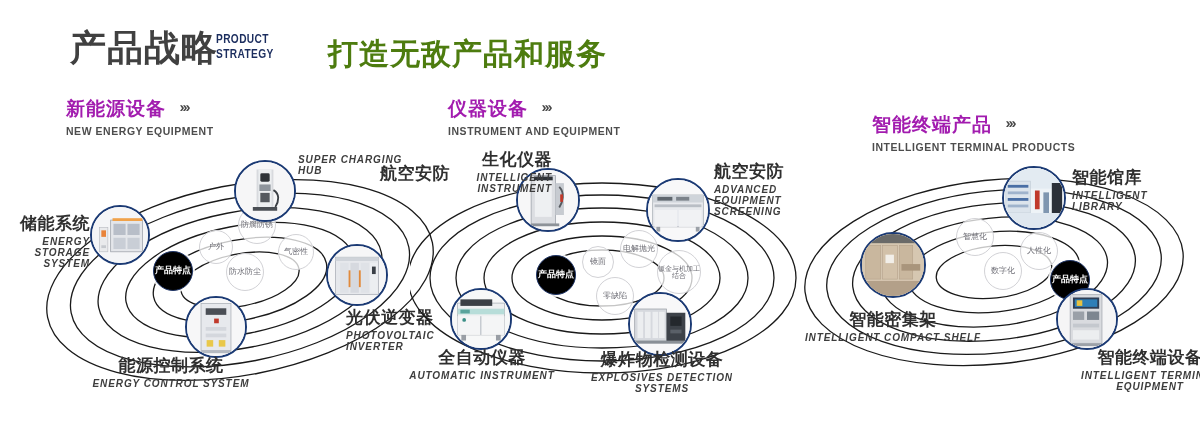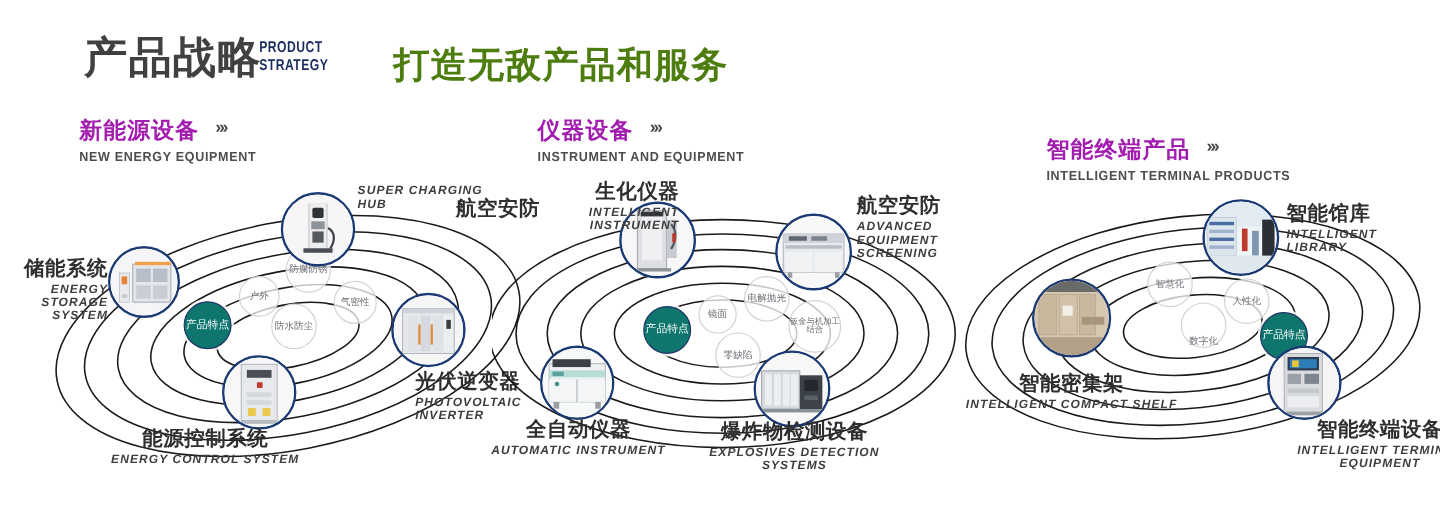--- a/index.html
+++ b/index.html
@@ -34,21 +34,21 @@
   
   .node{position:absolute;border-radius:50%;border:2px solid #1b3a74;
         overflow:hidden;background:#fff;box-sizing:border-box;}
   .node .ph{width:100%;height:100%;display:block;}
 
   
   .bub{position:absolute;border-radius:50%;border:1px solid #d2d2d6;
        background:rgba(255,255,255,.75);color:#6e6e76;
        display:flex;align-items:center;justify-content:center;text-align:center;
        box-sizing:border-box;line-height:1.05;}
-  .bub.core{background:#0f766e;border:1px solid #1f3567;color:#fff;font-weight:normal;
+  .bub.core{background:#000000;border:1px solid #1f3567;color:#fff;font-weight:bold;
        box-shadow:0 0 0 2px rgba(255,255,255,.85);}
 
   
   .lab{position:absolute;}
   .lab .cn{font-size:17px;font-weight:bold;color:#2f2f2f;letter-spacing:.5px;
            white-space:nowrap;line-height:20px;}
   .lab .en{font-size:10px;color:#3d3d3d;letter-spacing:.9px;font-weight:700;
            line-height:11px;margin-top:2px;font-style:italic;}
   .lab.r{text-align:right;}
   .lab.c{text-align:center;}
@@ -217,21 +217,21 @@
       <rect width="64" height="64" fill="#f7f7f8"></rect>
       <rect x="14" y="6" width="26" height="52" fill="#dcdee2" stroke="#9aa0a8" stroke-width=".8"></rect>
       <rect x="18" y="10" width="18" height="40" fill="#eef0f2"></rect>
       <rect x="17" y="7" width="20" height="4" fill="#2e3238"></rect>
       <rect x="40" y="14" width="9" height="34" fill="#c7cbd1"></rect>
       <path d="M44 18c6 6 4 16 0 22" stroke="#55595f" stroke-width="2" fill="none"></path>
       <rect x="45" y="26" width="3" height="8" fill="#c0392b"></rect>
       <rect x="14" y="57" width="30" height="3" fill="#8d9298"></rect>
     </svg>
   </div>
-  <div class="lab r" style="left:44px;top:0px;width:112px;">
+  <div class="lab r" style="left:30px;top:0px;width:112px;">
     <div class="cn">生化仪器</div>
     <div class="en">INTELLIGENT INSTRUMENT</div>
   </div>
 
   <div class="lab r" style="left:-48px;top:14px;width:88px;">
     <div class="cn">航空安防</div>
     <div class="en"></div>
   </div>
 
   <div class="node" style="left:236px;top:28px;width:64px;height:64px;">
@@ -304,21 +304,21 @@
       <ellipse cx="196" cy="122" rx="190" ry="92"></ellipse>
     </g>
   </svg>
 
   <div class="bub" style="left:158px;top:68px;width:38px;height:38px;font-size:8px;">
     <span>智慧化</span>
   </div>
   <div class="bub" style="left:222px;top:82px;width:38px;height:38px;font-size:8px;">
     <span>人性化</span>
   </div>
-  <div class="bub" style="left:186px;top:102px;width:38px;height:38px;font-size:8px;align-items:flex-end;">
+  <div class="bub" style="left:186px;top:102px;width:38px;height:38px;font-size:8px;">
     <span>数字化</span>
   </div>
   <div class="bub core" style="left:252px;top:110px;width:40px;height:40px;font-size:9px;">
     <span>产品特点</span>
   </div>
 
   <div class="node" style="left:204px;top:16px;width:64px;height:64px;">
     <svg class="ph" viewBox="0 0 64 64">
       <rect width="64" height="64" fill="#eef3f7"></rect>
       <rect x="0" y="0" width="64" height="22" fill="#e3ebf2"></rect>

